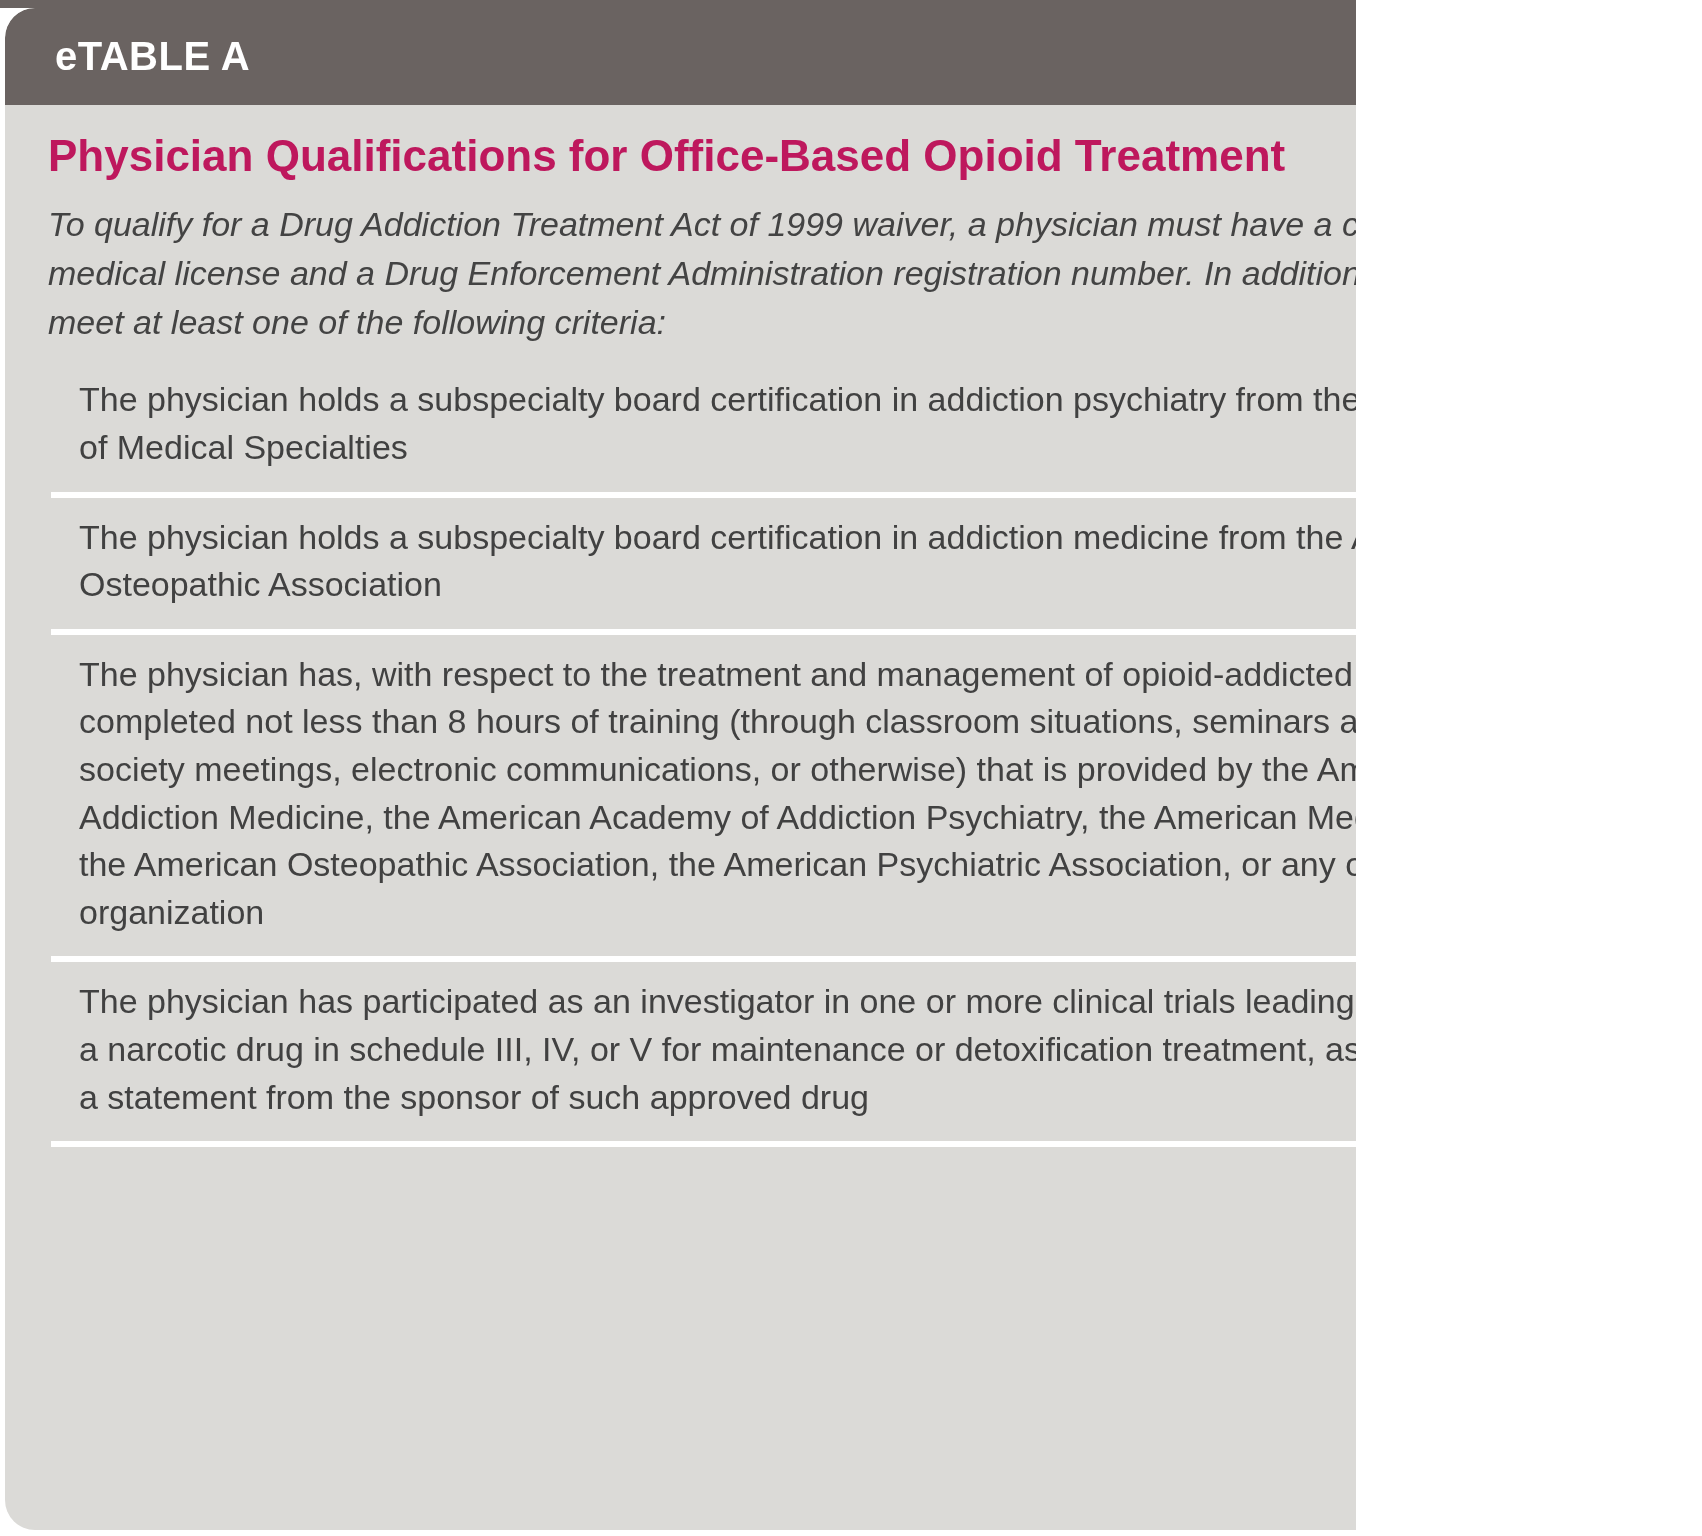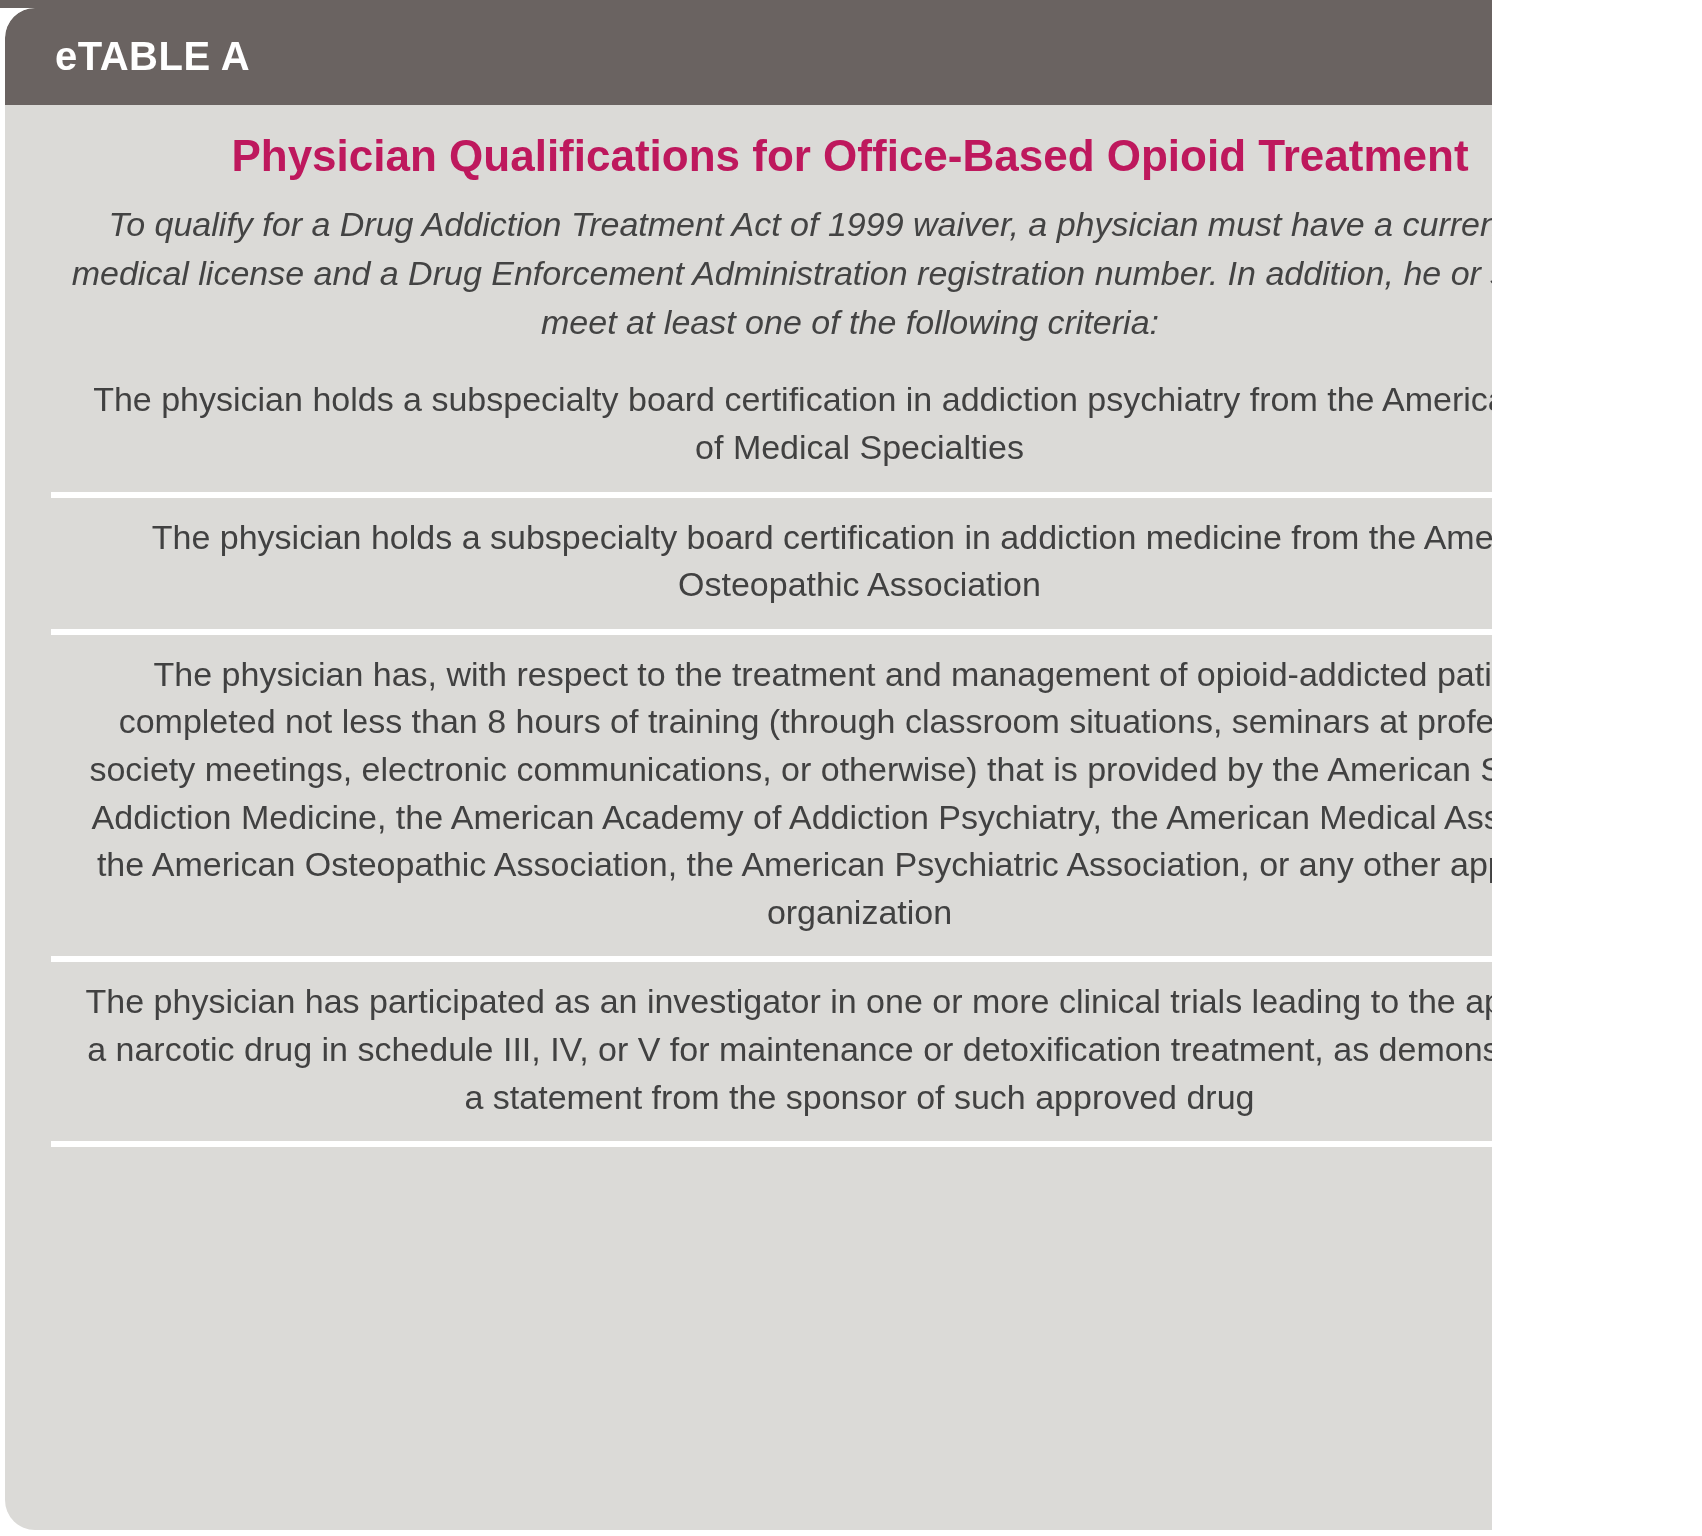--- a/index.html
+++ b/index.html
@@ -6,24 +6,23 @@
     margin: 0;
     padding: 0;
     background: #ffffff;
     width: 1702px;
     height: 1536px;
     font-family: "Liberation Sans", "DejaVu Sans", sans-serif;
     -webkit-font-smoothing: antialiased;
   }
   .page {
     position: relative;
-    width: 1492px;
+    width: 1356px;
     height: 1536px;
     overflow: hidden;
-    text-align: center;
   }
   
   .top-strip {
     position: absolute;
     top: 0;
     left: 0;
     width: 1686px;
     height: 8px;
     background: #6a6361;
   }

